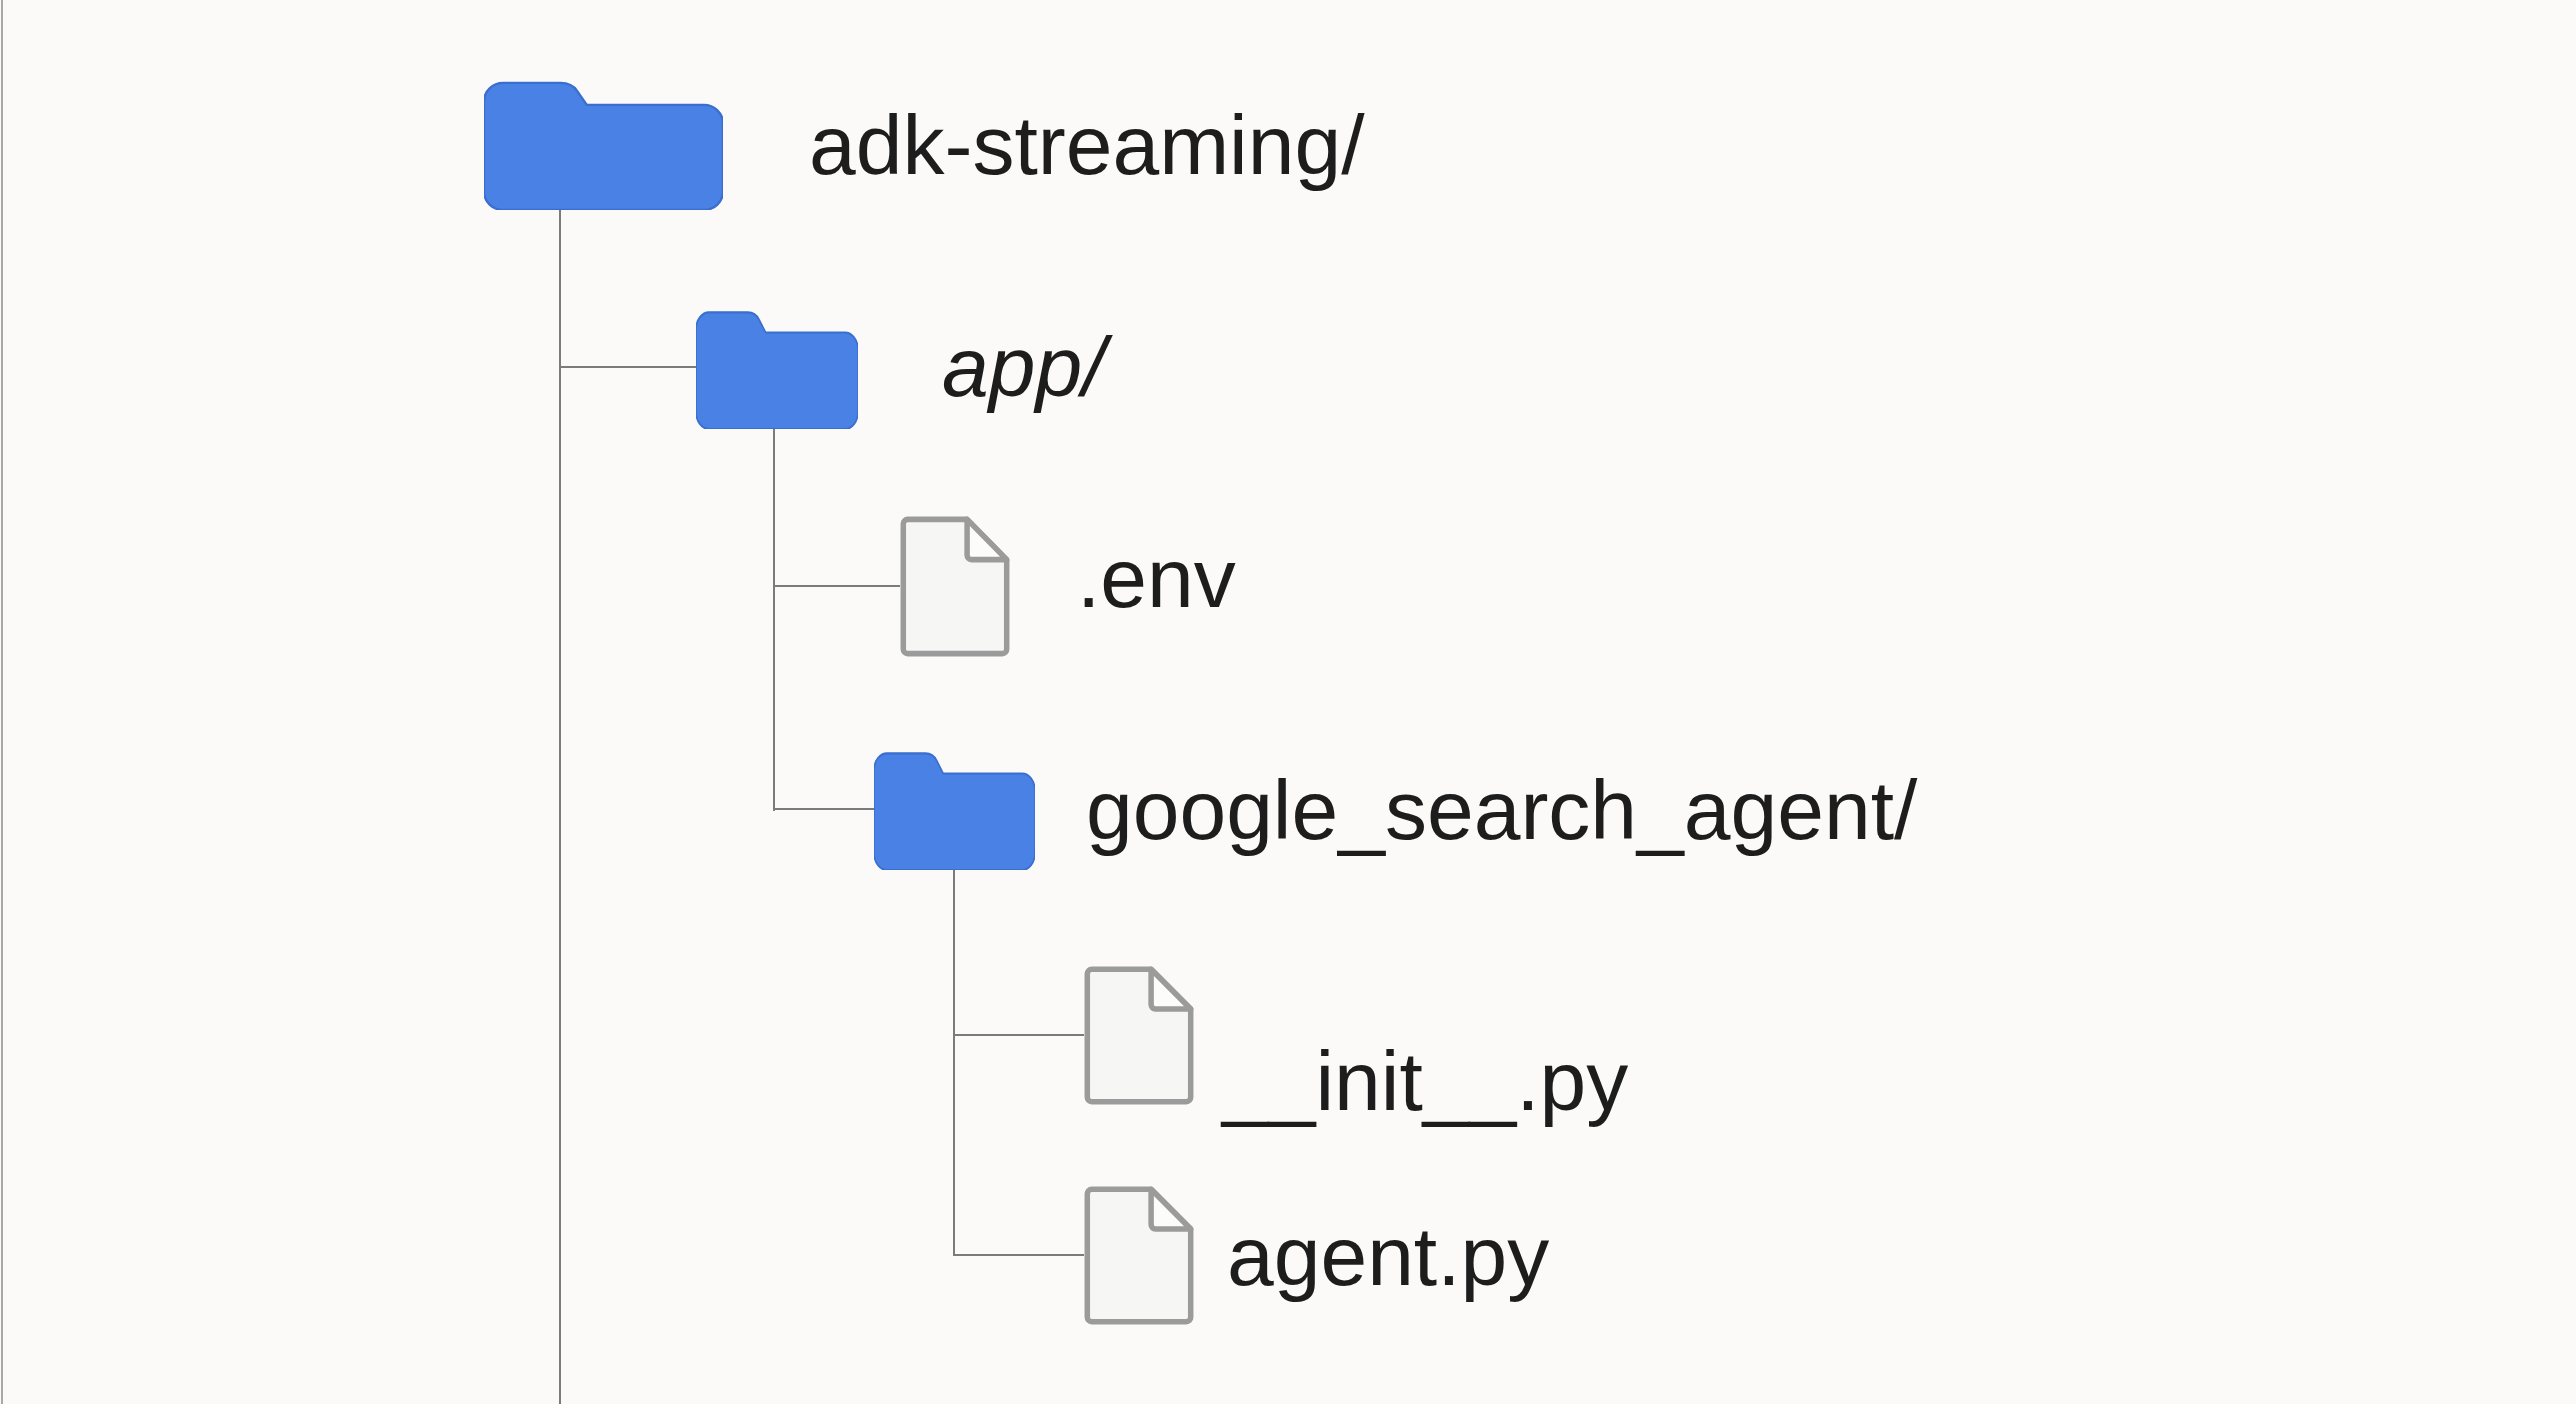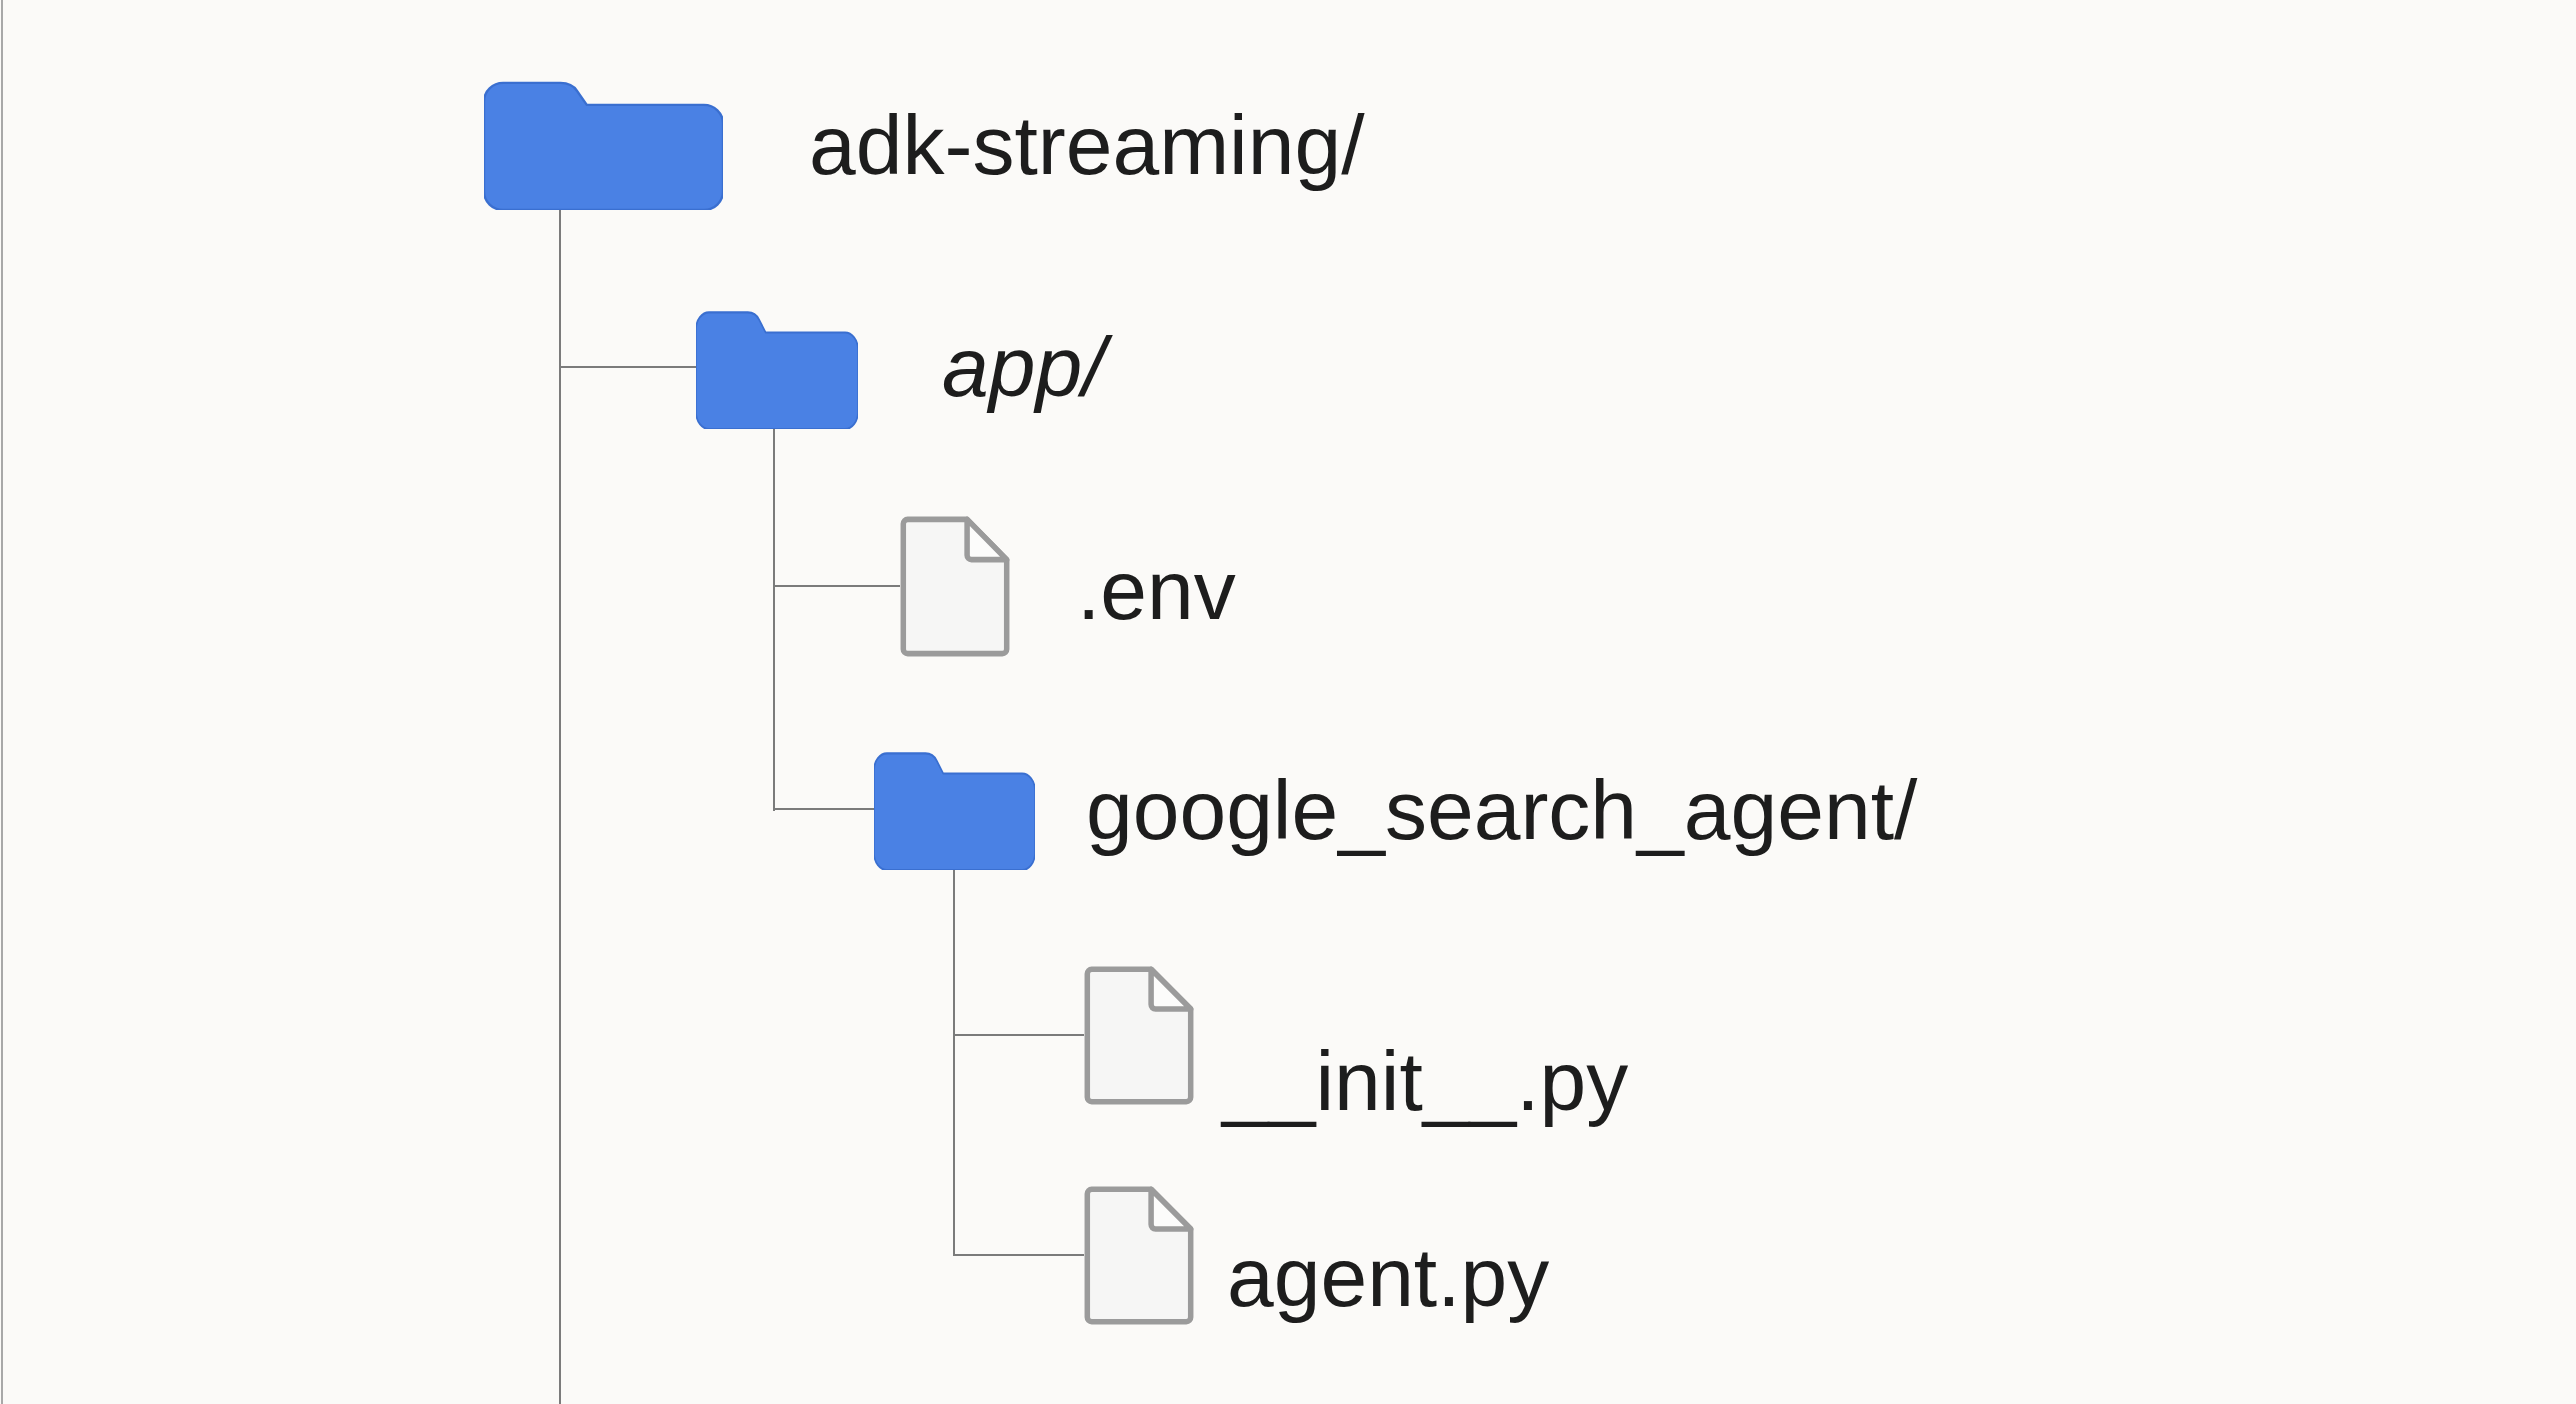--- a/index.html
+++ b/index.html
@@ -57,24 +57,24 @@
   .label {
     position: absolute;
     font-size: 84px;
     line-height: 84px;
     color: var(--text);
     white-space: nowrap;
     letter-spacing: 0;
   }
   #label-adk   { left: 809px; top: 103px; }
   #label-app   { left: 942px; top: 325px; font-style: italic; }
-  #label-env   { left: 1077px; top: 548px; }
+  #label-env   { left: 1077px; top: 536px; }
   #label-gsa   { left: 1086px; top: 768px; }
   #label-init  { left: 1222px; top: 995px; margin-top: 44px; }
-  #label-agent { left: 1227px; top: 1214px; margin-top: 21px; }
+  #label-agent { left: 1227px; top: 1214px; }
 </style>
 </head>
 <body>
 
 <div class="stage">
 
   <div class="edge-line"></div>
 
   <div class="line v" id="trunk-root"></div>
   <div class="line h" id="branch-app"></div>

